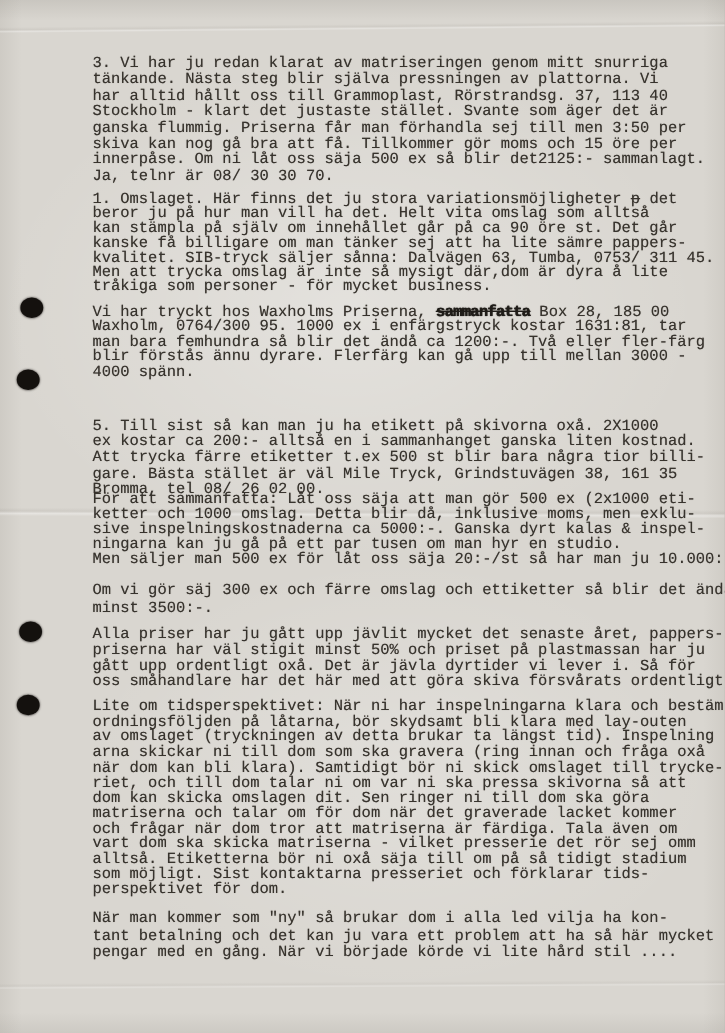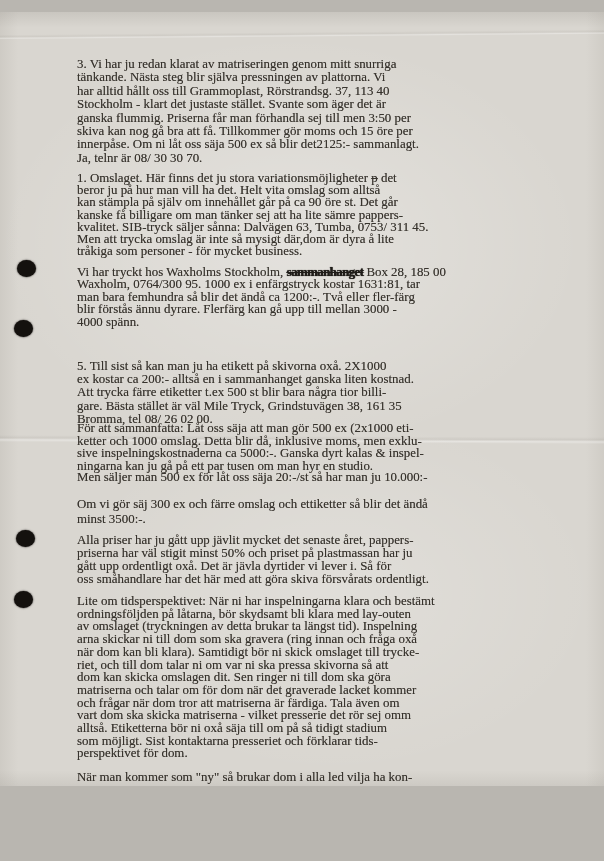--- a/index.html
+++ b/index.html
@@ -1,27 +1,27 @@
 <!DOCTYPE html>
 <html><head>
 <meta charset="utf-8">
 <style>
   html,body{margin:0;padding:0;background:#b9b6b0;}
   .page{
     position:relative;
-    width:604px;height:774px;
-    margin:12px auto;
+    width:604px;height:861px;
+    margin:0 auto;
     overflow:hidden;
     background-color:#d9d6d0;
     background-image:
       radial-gradient(ellipse 420px 300px at 48% 30%, rgba(255,255,255,0.28), rgba(255,255,255,0) 70%),
       radial-gradient(ellipse 380px 260px at 55% 75%, rgba(255,255,255,0.20), rgba(255,255,255,0) 70%),
       linear-gradient(90deg, rgba(140,135,126,0.14), rgba(140,135,126,0) 3%, rgba(140,135,126,0) 97%, rgba(140,135,126,0.12)),
       linear-gradient(180deg, rgba(130,126,118,0.18), rgba(130,126,118,0) 2%, rgba(130,126,118,0) 98%, rgba(130,126,118,0.14));
-    font-family:Liberation Serif, serif;
+    font-family:Liberation Mono, monospace;
   }
   
   .crease{position:absolute;pointer-events:none;}
   .crease-top{
     left:0;top:20px;width:604px;height:5px;
     background:linear-gradient(180deg, rgba(125,120,112,0.0), rgba(125,120,112,0.10) 45%, rgba(255,255,255,0.30) 75%, rgba(255,255,255,0));
     transform:rotate(-0.5deg);
   }
   .crease-mid{
     left:0;top:424px;width:604px;height:7px;
@@ -90,21 +90,21 @@
 skiva kan nog gå bra att få. Tillkommer gör moms och 15 öre per
 innerpåse. Om ni låt oss säja 500 ex så blir det2125:- sammanlagt.
 Ja, telnr är 08/ 30 30 70.</span></div>
       <div class="para" data-name="para-4"><span data-name="paragraph-text">1. Omslaget. Här finns det ju stora variationsmöjligheter </span><span class="strike" data-name="overstruck-text">p</span><span data-name="paragraph-text"> det
 beror ju på hur man vill ha det. Helt vita omslag som alltså
 kan stämpla på själv om innehållet går på ca 90 öre st. Det går
 kanske få billigare om man tänker sej att ha lite sämre pappers-
 kvalitet. SIB-tryck säljer sånna: Dalvägen 63, Tumba, 0753/ 311 45.
 Men att trycka omslag är inte så mysigt där,dom är dyra å lite
 tråkiga som personer - för mycket business.</span></div>
-      <div class="para" data-name="para-waxholm"><span data-name="paragraph-text">Vi har tryckt hos Waxholms Stockholm, </span><span class="blot" data-name="overstruck-text">sammanhanget</span><span data-name="paragraph-text"> Box 28, 185 00
+      <div class="para" data-name="para-waxholm"><span data-name="paragraph-text">Vi har tryckt hos Waxholms Priserna, </span><span class="blot" data-name="overstruck-text">sammanfatta</span><span data-name="paragraph-text"> Box 28, 185 00
 Waxholm, 0764/300 95. 1000 ex i enfärgstryck kostar 1631:81, tar
 man bara femhundra så blir det ändå ca 1200:-. Två eller fler-färg
 blir förstås ännu dyrare. Flerfärg kan gå upp till mellan 3000 -
 4000 spänn.</span></div>
       <div class="para" data-name="para-5"><span data-name="paragraph-text">5. Till sist så kan man ju ha etikett på skivorna oxå. 2X1000
 ex kostar ca 200:- alltså en i sammanhanget ganska liten kostnad.
 Att trycka färre etiketter t.ex 500 st blir bara några tior billi-
 gare. Bästa stället är väl Mile Tryck, Grindstuvägen 38, 161 35
 Bromma, tel 08/ 26 02 00.</span></div>
       <div class="para" data-name="para-sammanfatta"><span data-name="paragraph-text">För att sammanfatta: Låt oss säja att man gör 500 ex (2x1000 eti-

